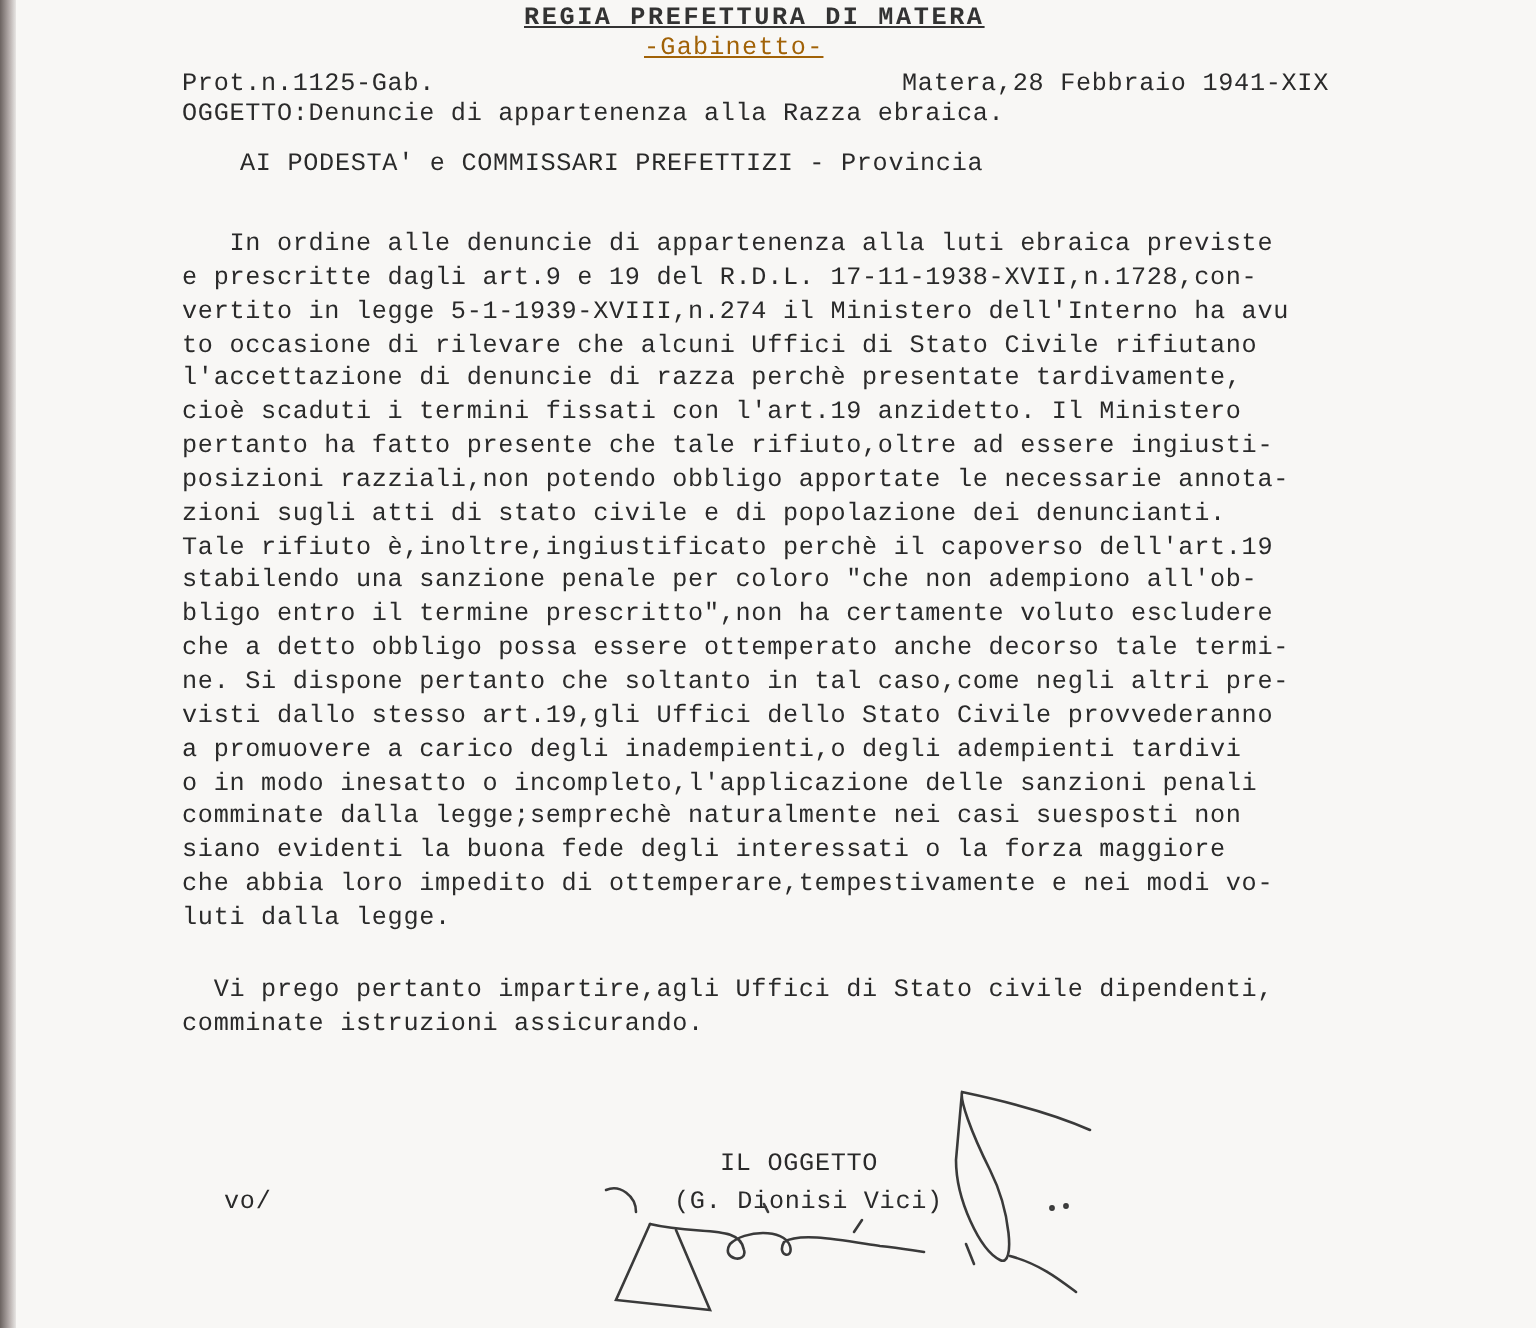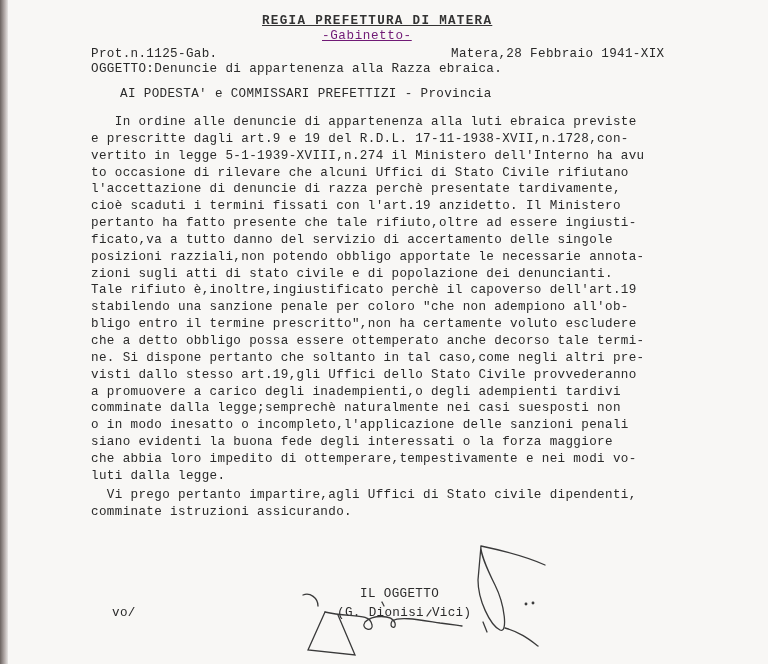--- a/index.html
+++ b/index.html
@@ -7,23 +7,23 @@
     width:768px; height:664px; overflow:hidden; position:relative;
     background:#f6f5f3;
     font-family:"Liberation Mono","DejaVu Sans Mono", monospace;
     color:#2a2a2a;
   }
   .edge {
     position:absolute; left:0; top:0; width:8px; height:664px;
     background:linear-gradient(to right,#6b6360,#b8b0ae 60%,#e8e6e4);
   }
   .paper { position:absolute; left:8px; top:0; right:0; bottom:0; background:#f8f7f5; }
-  .line { position:absolute; white-space:pre; font-size:12.6px; letter-spacing:0.35px; line-height:15px;margin-top:12px; }
+  .line { position:absolute; white-space:pre; font-size:12.6px; letter-spacing:0.35px; line-height:15px; }
   .hdr-title { left:262px; top:2px; font-weight:bold; text-decoration:underline; letter-spacing:1.3px; color:#333; }
-  .hdr-sub { left:322px; top:17px; text-decoration:underline; color:#701a75; letter-spacing:0.6px; }
+  .hdr-sub { left:322px; top:17px; text-decoration:underline; color:#a16207; letter-spacing:0.6px; }
   .prot { left:91px; top:35px; }
   .date { left:451px; top:35px; }
   .subj { left:91px; top:50px; }
   .addr { left:120px; top:75px; }
   .body-block { position:absolute; left:91px; top:114px; font-size:12.6px; letter-spacing:0.35px; line-height:16.85px; }
   .body-block .bl { white-space:pre; display:block; }
   .closing { position:absolute; left:91px; top:487px; font-size:12.6px; letter-spacing:0.35px; line-height:17px; }
   .closing .bl { white-space:pre; display:block; }
   .sig-title { left:360px; top:575px; }
   .sig-name { left:337px; top:594px; }
@@ -46,32 +46,31 @@
 <div class="line addr">AI PODESTA' e COMMISSARI PREFETTIZI - Provincia</div>
 
 <div class="body-block">
   <span class="bl">   In ordine alle denuncie di appartenenza alla luti ebraica previste</span>
   <span class="bl">e prescritte dagli art.9 e 19 del R.D.L. 17-11-1938-XVII,n.1728,con-</span>
   <span class="bl">vertito in legge 5-1-1939-XVIII,n.274 il Ministero dell'Interno ha avu</span>
   <span class="bl">to occasione di rilevare che alcuni Uffici di Stato Civile rifiutano</span>
   <span class="bl">l'accettazione di denuncie di razza perchè presentate tardivamente,</span>
   <span class="bl">cioè scaduti i termini fissati con l'art.19 anzidetto. Il Ministero</span>
   <span class="bl">pertanto ha fatto presente che tale rifiuto,oltre ad essere ingiusti-</span>
-  <span class="bl">ficato,va a tutto danno del servizio di accertamento delle singole</span>
   <span class="bl">posizioni razziali,non potendo obbligo apportate le necessarie annota-</span>
   <span class="bl">zioni sugli atti di stato civile e di popolazione dei denuncianti.</span>
   <span class="bl">Tale rifiuto è,inoltre,ingiustificato perchè il capoverso dell'art.19</span>
   <span class="bl">stabilendo una sanzione penale per coloro "che non adempiono all'ob-</span>
   <span class="bl">bligo entro il termine prescritto",non ha certamente voluto escludere</span>
   <span class="bl">che a detto obbligo possa essere ottemperato anche decorso tale termi-</span>
   <span class="bl">ne. Si dispone pertanto che soltanto in tal caso,come negli altri pre-</span>
   <span class="bl">visti dallo stesso art.19,gli Uffici dello Stato Civile provvederanno</span>
   <span class="bl">a promuovere a carico degli inadempienti,o degli adempienti tardivi</span>
+  <span class="bl">o in modo inesatto o incompleto,l'applicazione delle sanzioni penali</span>
   <span class="bl">comminate dalla legge;semprechè naturalmente nei casi suesposti non</span>
-  <span class="bl">o in modo inesatto o incompleto,l'applicazione delle sanzioni penali</span>
   <span class="bl">siano evidenti la buona fede degli interessati o la forza maggiore</span>
   <span class="bl">che abbia loro impedito di ottemperare,tempestivamente e nei modi vo-</span>
   <span class="bl">luti dalla legge.</span>
 </div>
 
 <div class="closing">
   <span class="bl">  Vi prego pertanto impartire,agli Uffici di Stato civile dipendenti,</span>
   <span class="bl">comminate istruzioni assicurando.</span>
 </div>
 

